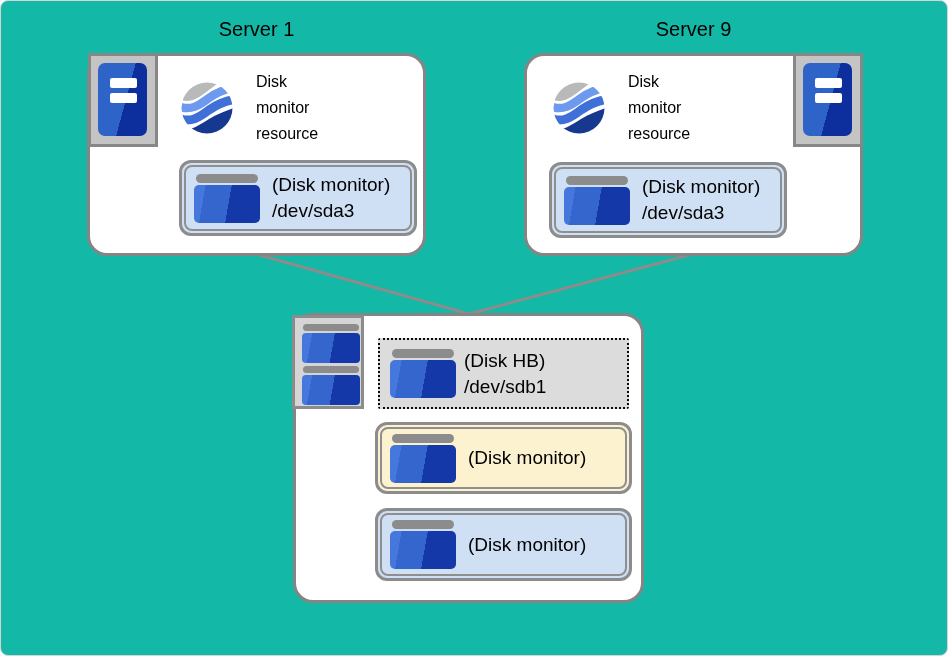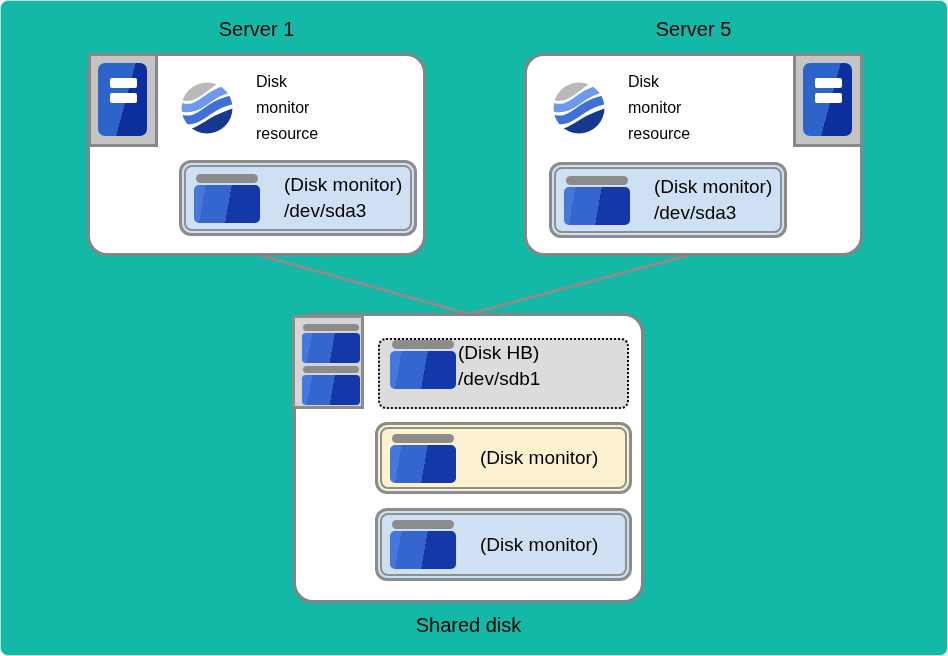--- a/index.html
+++ b/index.html
@@ -27,27 +27,27 @@
   .diskicon .pill{width:62px;height:9px;border-radius:4.5px;background:#8c8c8c;margin-left:2px;}
   .diskicon .platter{width:66px;height:38px;border-radius:5px;margin-top:2px;
           background:linear-gradient(100deg,#4577dc 16%,#3566cd 16% 52%,#1438a8 52%);}
   .diskicon.small{width:58px;position:absolute;left:7px;}
   .diskicon.small .pill{width:56px;height:7px;border-radius:3.5px;margin-left:1px;}
   .diskicon.small .platter{width:58px;height:30px;border-radius:4px;margin-top:2px;}
   
   .resbox{position:absolute;box-sizing:border-box;border:3px solid #8c8c8c;
           border-radius:12px;padding:2px;}
   .resbox .inner{box-sizing:border-box;height:100%;border:2px solid #8f8f8f;border-radius:8px;
-          display:flex;align-items:center;padding-left:8px;gap:24px;}
+          display:flex;align-items:center;padding-left:8px;gap:12px;}
   .fill-monitor{background:#cfe0f4;}
   .fill-resource{background:#fdf2d0;}
   
   .hbbox{position:absolute;box-sizing:border-box;background:#dcdcdc;
-         border:2.5px dotted #0a0a0a;border-radius:8px;
-         display:flex;padding-left:10px;gap:2px;}
+         border:2.5px dotted #0a0a0a;border-radius:2px;
+         display:flex;align-items:center;padding-left:10px;gap:8px;}
   .boxtext{font-size:19px;line-height:26px;color:#000;}
   .restext{position:absolute;font-size:16px;line-height:26px;white-space:pre-line;color:#000;}
 </style>
 </head>
 <body>
 
 <div id="canvas">
 
   <svg class="abs" style="left:0;top:0" width="948" height="656">
     <path d="M255 253 L468 313 L692 253" fill="none" stroke="#8c8c8c" stroke-width="3"></path>
@@ -89,21 +89,21 @@
         <div class="pill"></div>
           <div class="platter"></div>
       </div>
       <div class="boxtext">
         <div>(Disk monitor)</div>
         <div>/dev/sda3</div>
       </div>
     </div>
   </div>
 
-  <div class="title" style="left:523px;top:16px;width:339px;">Server 5</div>
+  <div class="title" style="left:523px;top:16px;width:339px;">Server 9</div>
 
   <div class="obox" style="left:523px;top:52px;width:339px;height:203px;"></div>
 
   <div class="sicon" style="left:792px;top:52px;">
     <div class="tower">
       <div class="tbar b1"></div>
       <div class="tbar b2"></div>
     </div>
   </div>
 
@@ -175,15 +175,14 @@
       <div class="diskicon">
         <div class="pill"></div>
           <div class="platter"></div>
       </div>
       <div class="boxtext">
         <div>(Disk monitor)</div>
       </div>
     </div>
   </div>
 
-  <div class="title" style="left:292px;top:612px;width:351px;">Shared disk</div>
 
 </div>
 
 </body></html>

